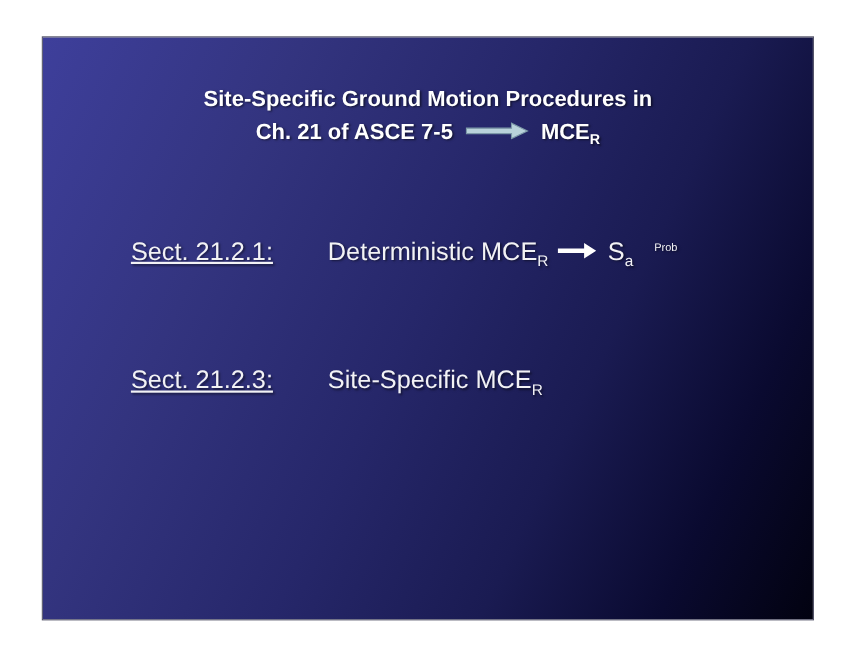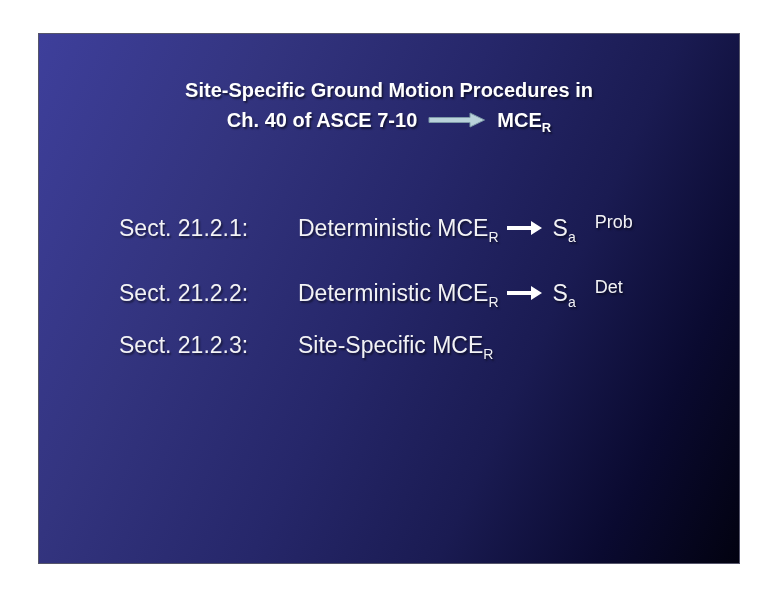--- a/index.html
+++ b/index.html
@@ -48,40 +48,41 @@
     margin: 0 11px 4px 11px;
   }
   .sub {
     font-size: 14px;
     position: relative;
     top: 6px;
     letter-spacing: 0;
   }
   .title .sub { font-size: 13px; top: 5px; }
   .sup {
-    font-size: 18px;
+    font-size: 10px;
     position: relative;
     top: -8px;
     padding-left: 19px;
   }
   .row {
     position: absolute;
     left: 80px;
     white-space: nowrap;
     color: #f2f2f5;
     font-size: 23px;
     line-height: 34px;
     text-shadow: 1.5px 1.5px 2px rgba(0,0,0,0.5);
   }
   .row-1 { top: 177px; }
   .row-2 { top: 242px; }
   .row-3 { top: 294px; }
   .row-label {
     display: inline-block;
     width: 179px;
+    text-decoration: underline;
   }
   .flow-arrow-icon {
     vertical-align: middle;
     margin: 0 10px 3px 8px;
   }
   .formula {
     position: absolute;
     left: 259px;
     top: 373px;
     white-space: nowrap;
@@ -93,37 +94,32 @@
 </style>
 </head>
 <body>
 
 <div class="page">
   <div class="slide">
 
     <div class="title">
       <div class="title-line1">Site-Specific Ground Motion Procedures in</div>
       <div class="title-line2">
-        <span>Ch. 40 of ASCE 7-10</span><svg class="title-arrow-icon" width="58" height="16" viewBox="0 0 58 16">
+        <span>Ch. 21 of ASCE 7-5</span><svg class="title-arrow-icon" width="58" height="16" viewBox="0 0 58 16">
           <polygon points="1,5.5 42,5.5 42,1 56.5,8 42,15 42,10.5 1,10.5" fill="#b9d2da" stroke="#7d99a8" stroke-width="1"></polygon>
         </svg><span>MCE</span><span class="sub">R</span>
       </div>
     </div>
 
     <div class="row row-1">
       <span class="row-label">Sect. 21.2.1:</span><span>Deterministic MCE</span><span class="sub">R</span><svg class="flow-arrow-icon" width="36" height="16" viewBox="0 0 36 16">
         <polygon points="0,6 24,6 24,1 35,8 24,15 24,10 0,10" fill="#ffffff"></polygon>
       </svg><span>S</span><span class="sub">a</span><span class="sup">Prob</span>
     </div>
 
-    <div class="row row-2">
-      <span class="row-label">Sect. 21.2.2:</span><span>Deterministic MCE</span><span class="sub">R</span><svg class="flow-arrow-icon" width="36" height="16" viewBox="0 0 36 16">
-        <polygon points="0,6 24,6 24,1 35,8 24,15 24,10 0,10" fill="#ffffff"></polygon>
-      </svg><span>S</span><span class="sub">a</span><span class="sup">Det</span>
-    </div>
 
     <div class="row row-3">
       <span class="row-label">Sect. 21.2.3:</span><span>Site-Specific MCE</span><span class="sub">R</span>
     </div>
 
 
   </div>
 </div>
 
 </body></html>

